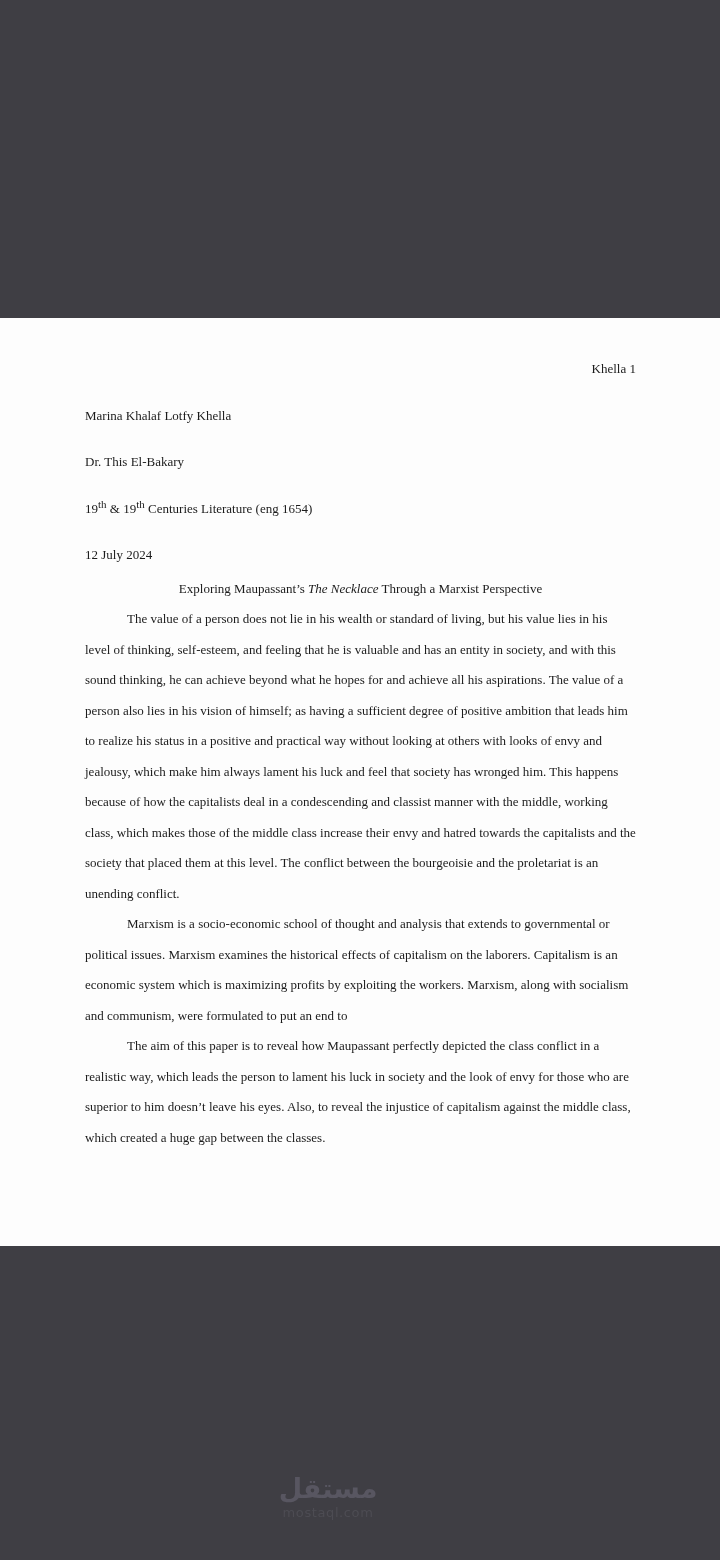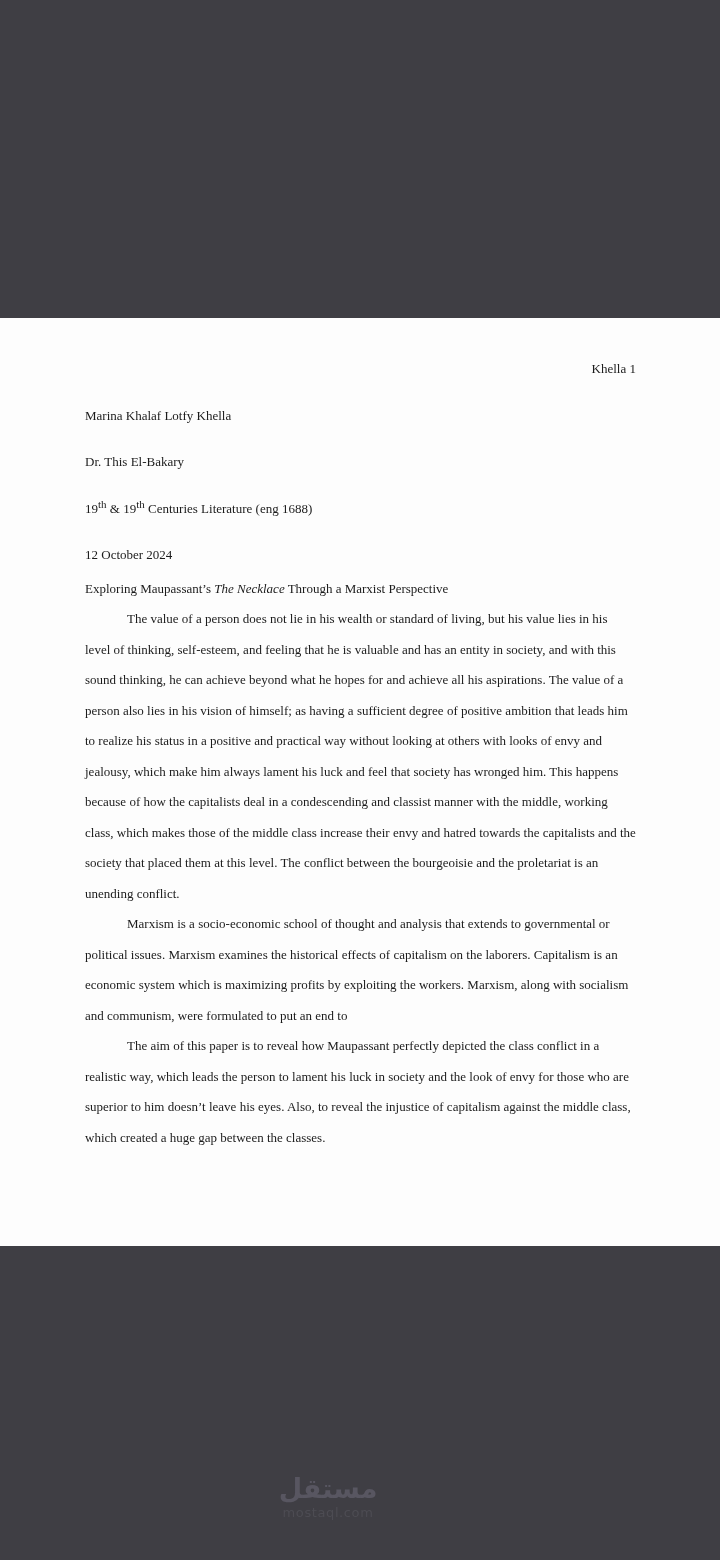--- a/index.html
+++ b/index.html
@@ -25,21 +25,21 @@
     background: #fdfdfd;
     padding: 36px 84px 0 85px;
     color: #1b1b1b;
     font-size: 13px;
     line-height: 30.5px;
   }
   .page-header { text-align: right; }
   .mla-heading { margin-top: 14px; }
   .h-line { white-space: nowrap; margin-top: 16px; }
   sup { font-size: 11px; vertical-align: super; line-height: 0; }
-  .essay-title { text-align: left; margin-top: 3px; font-weight: normal; font-size: 13px; }
+  .essay-title { text-align: center; margin-top: 3px; font-weight: normal; font-size: 13px; }
   .essay-title i { font-style: italic; }
   .body-para { text-indent: 42px; text-align: left; }
 
   .watermark {
     position: absolute;
     left: 0;
     top: 1474px;
     width: 656px;
     text-align: center;
     font-family: "DejaVu Sans", sans-serif;
@@ -54,22 +54,22 @@
 
 <div class="page">
 
   <div class="page-header">
     <span>Khella 1</span>
   </div>
 
   <div class="mla-heading">
     <p class="h-line">Marina Khalaf Lotfy Khella</p>
     <p class="h-line">Dr. This El-Bakary</p>
-    <p class="h-line"><span>19</span><sup>th</sup><span> &amp; 19</span><sup>th</sup><span> Centuries Literature (eng 1688)</span></p>
-    <p class="h-line">12 October 2024</p>
+    <p class="h-line"><span>19</span><sup>th</sup><span> &amp; 19</span><sup>th</sup><span> Centuries Literature (eng 1654)</span></p>
+    <p class="h-line">12 July 2024</p>
   </div>
 
   <h1 class="essay-title"><span>Exploring Maupassant’s </span><i>The Necklace</i><span> Through a Marxist Perspective</span></h1>
 
   <p class="body-para">The value of a person does not lie in his wealth or standard of living, but his value lies in his level of thinking, self-esteem, and feeling that he is valuable and has an entity in society, and with this sound thinking, he can achieve beyond what he hopes for and achieve all his aspirations. The value of a person also lies in his vision of himself; as having a sufficient degree of positive ambition that leads him to realize his status in a positive and practical way without looking at others with looks of envy and jealousy, which make him always lament his luck and feel that society has wronged him. This happens because of how the capitalists deal in a condescending and classist manner with the middle, working class, which makes those of the middle class increase their envy and hatred towards the capitalists and the society that placed them at this level. The conflict between the bourgeoisie and the proletariat is an unending conflict.</p>
   <p class="body-para">Marxism is a socio-economic school of thought and analysis that extends to governmental or political issues. Marxism examines the historical effects of capitalism on the laborers. Capitalism is an economic system which is maximizing profits by exploiting the workers. Marxism, along with socialism and communism, were formulated to put an end to</p>
   <p class="body-para">The aim of this paper is to reveal how Maupassant perfectly depicted the class conflict in a realistic way, which leads the person to lament his luck in society and the look of envy for those who are superior to him doesn’t leave his eyes. Also, to reveal the injustice of capitalism against the middle class, which created a huge gap between the classes.</p>
 
 </div>
 

